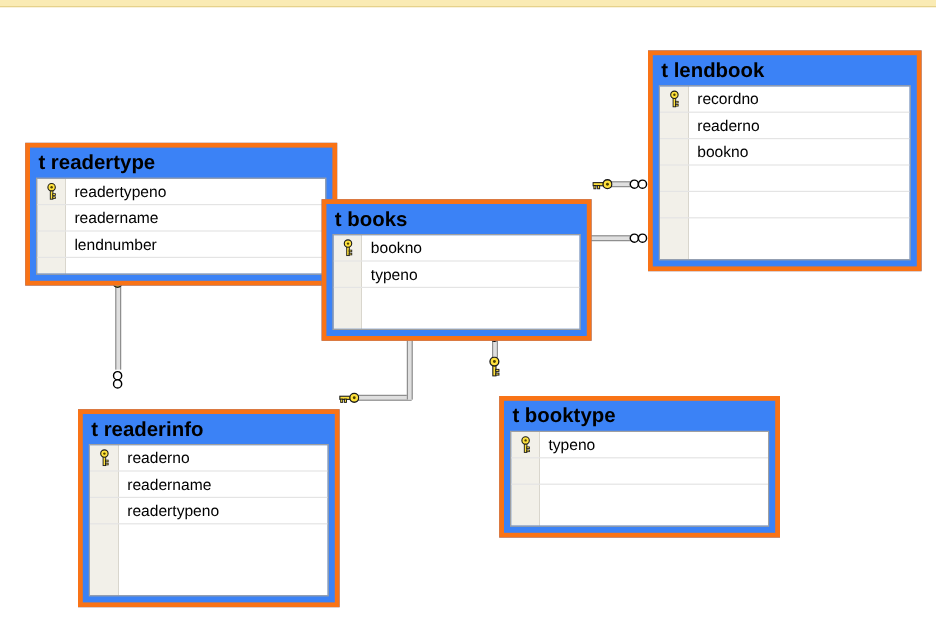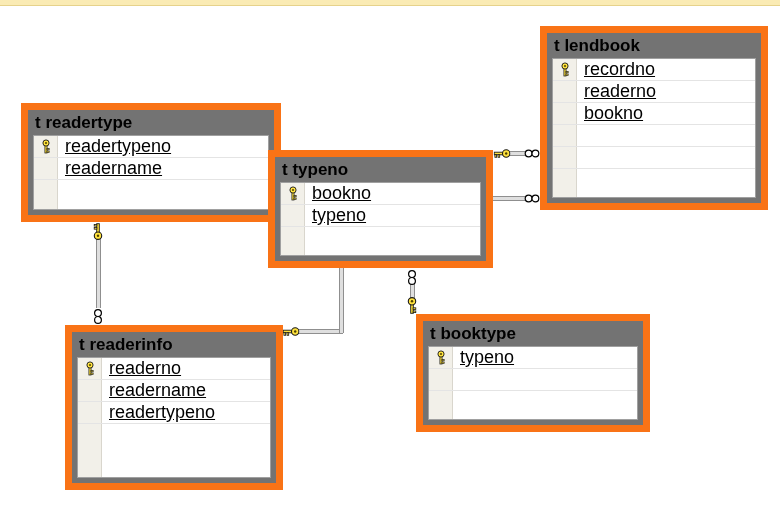--- a/index.html
+++ b/index.html
@@ -11,35 +11,35 @@
   }
   #topbar{
     position:absolute;left:0;top:0;width:780px;height:5px;
     background:#FAEBB4;border-bottom:1px solid #E6D28B;z-index:3;
   }
   #canvas{position:absolute;left:0;top:0;width:780px;height:518px;}
 
   
   .tbl{
     position:absolute;box-sizing:border-box;z-index:2;
-    background:#737373;border:7px solid #f97316;
+    background:#3b82f6;border:4px solid #f97316;margin-top:16px;
   }
   .tbl-title{
     position:absolute;left:0;right:0;top:0;height:24px;
     font-weight:bold;font-size:17px;line-height:25px;color:#000;
     padding-left:7px;white-space:nowrap;overflow:hidden;
   }
   .tbl-grid{
     position:absolute;left:5px;right:5px;top:25px;bottom:5px;
     background:linear-gradient(to right,#f2f0e9 0,#f2f0e9 23px,#d9d6cd 23px,#d9d6cd 24px,#ffffff 24px);
     border:1px solid #a0a0a0;overflow:hidden;
   }
   .tbl-row{display:flex;height:21px;border-bottom:1px solid #e4e4e4;}
   .cell-icon{width:23px;display:flex;align-items:center;justify-content:center;flex:none;}
-  .cell-name{flex:1;font-size:18px;line-height:21px;padding-left:8px;color:#000;white-space:nowrap;overflow:hidden;text-decoration:underline;}
+  .cell-name{flex:1;font-size:13px;line-height:21px;padding-left:8px;color:#000;white-space:nowrap;overflow:hidden;}
   .pk-ico{width:10px;height:15px;}
   .pk-ico svg{display:block;width:100%;height:100%;}
 
   
   .pipe{position:absolute;z-index:1;background:#dfdfdf;}
   .pipe-h{height:3px;border-top:1px solid #8f8f8f;border-bottom:1px solid #8f8f8f;}
   .pipe-v{width:3px;border-left:1px solid #8f8f8f;border-right:1px solid #8f8f8f;}
   .sym{position:absolute;z-index:1;}
   .sym svg{display:block;width:100%;height:100%;}
 </style>
@@ -128,20 +128,24 @@
                 <circle cx="6" cy="4.3" r="1.2" fill="#4d4100"></circle>
               </svg>
             </div>
           </div>
           <div class="cell-name">readertypeno</div>
         </div>
         <div class="tbl-row">
           <div class="cell-icon"></div>
           <div class="cell-name">readername</div>
         </div>
+        <div class="tbl-row">
+          <div class="cell-icon"></div>
+          <div class="cell-name">lendnumber</div>
+        </div>
       </div>
     </div>
     <div class="tbl" style="left: 540px; top: 26px; width: 228px; height: 184px;">
       <div class="tbl-title">t lendbook</div>
       <div class="tbl-grid">
         <div class="tbl-row">
           <div class="cell-icon">
             <div class="pk-ico">
               <svg viewBox="0 0 12 17" xmlns="http://www.w3.org/2000/svg">
                 <rect x="4.7" y="7" width="2.6" height="9.3" fill="#ffe23d" stroke="#1a1a1a" stroke-width="0.9"></rect>
@@ -164,21 +168,21 @@
         </div>
         <div class="tbl-row">
           <div class="cell-icon"></div>
         </div>
         <div class="tbl-row">
           <div class="cell-icon"></div>
         </div>
       </div>
     </div>
     <div class="tbl" style="left: 268px; top: 150px; width: 225px; height: 118px;">
-      <div class="tbl-title">t typeno</div>
+      <div class="tbl-title">t books</div>
       <div class="tbl-grid">
         <div class="tbl-row">
           <div class="cell-icon">
             <div class="pk-ico">
               <svg viewBox="0 0 12 17" xmlns="http://www.w3.org/2000/svg">
                 <rect x="4.7" y="7" width="2.6" height="9.3" fill="#ffe23d" stroke="#1a1a1a" stroke-width="0.9"></rect>
                 <rect x="7.1" y="10.8" width="2.7" height="1.7" fill="#ffe23d" stroke="#1a1a1a" stroke-width="0.8"></rect>
                 <rect x="7.1" y="13.9" width="2.7" height="1.7" fill="#ffe23d" stroke="#1a1a1a" stroke-width="0.8"></rect>
                 <circle cx="6" cy="4.3" r="3.7" fill="#ffe23d" stroke="#1a1a1a" stroke-width="1.1"></circle>
                 <circle cx="6" cy="4.3" r="1.2" fill="#4d4100"></circle>

